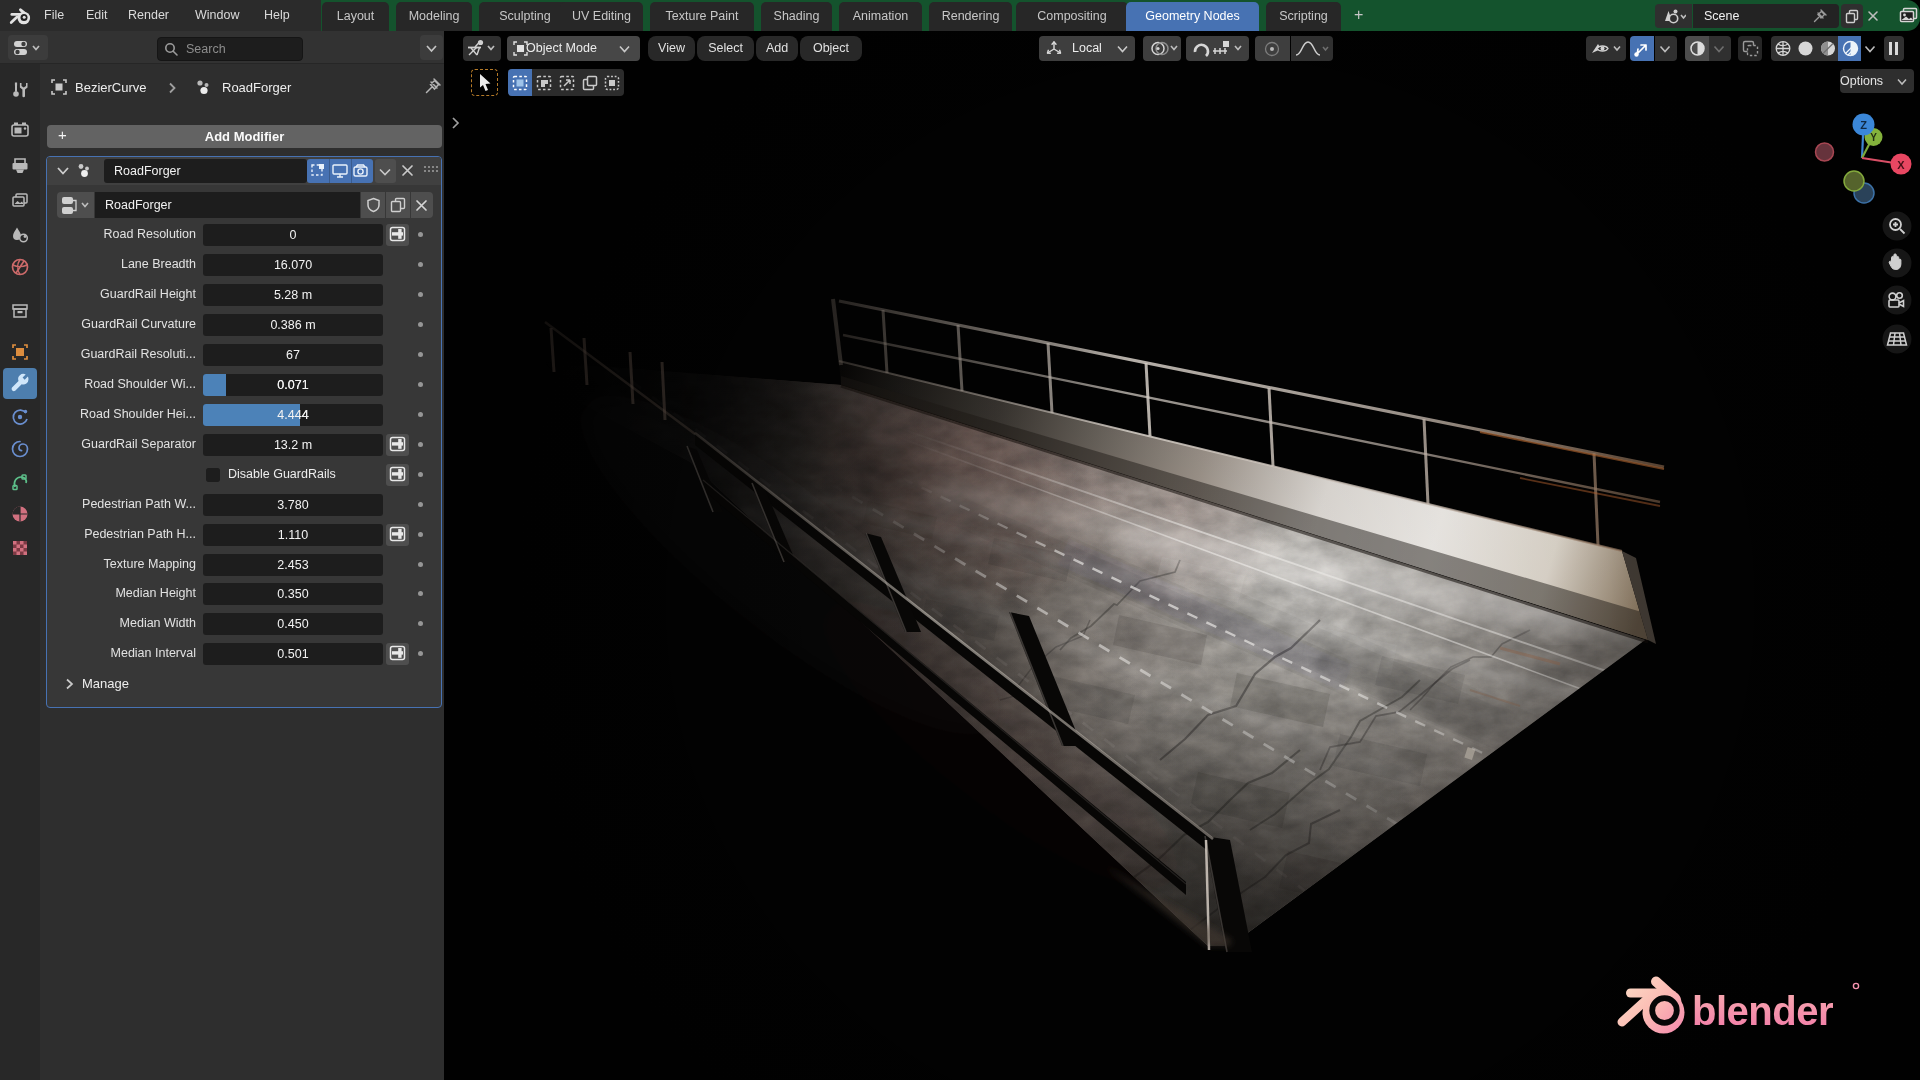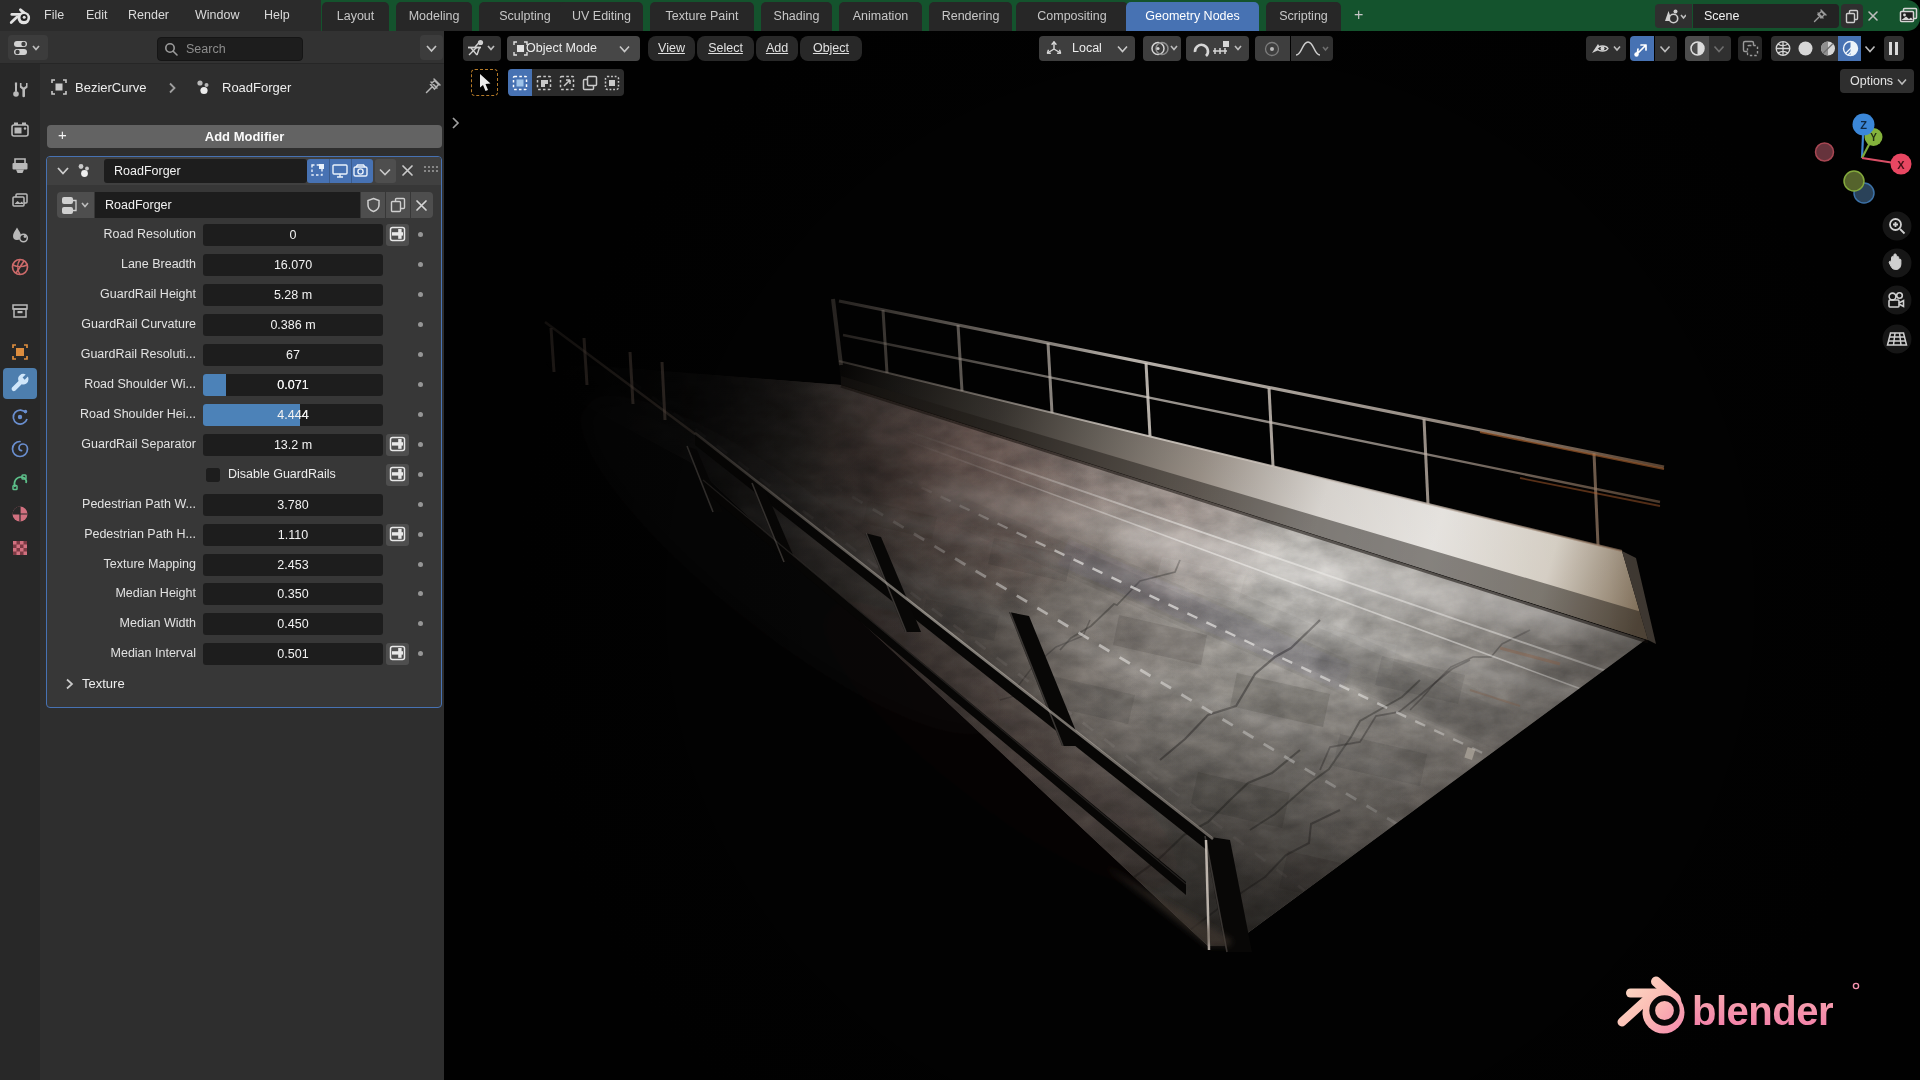--- a/index.html
+++ b/index.html
@@ -16,21 +16,21 @@
   #props { position:absolute; left:0; top:31px; width:444px; height:1049px; background:#2e2e2e; }
   #propshead { position:absolute; left:0; top:0; width:444px; height:33px; background:#323232; border-bottom:1px solid #262626;}
   #iconcol { position:absolute; left:0; top:33px; width:40px; height:1016px; background:#282828; }
   .pfield { position:absolute; background:#1d1d1d; border-radius:3px; color:#f2f2f2; font-size:12.5px; text-align:center; }
   .plabel { position:absolute; color:#e2e2e2; font-size:12.5px; text-align:right; width:160px; }
   .pdot { position:absolute; width:5px; height:5px; border-radius:50%; background:#969696; }
   .pflag { position:absolute; width:23px; height:22px; background:#4e4e4e; border-radius:3px; }
   .rowtxt { color:#ededed; font-size:12.5px; }
   
   #viewport { position:absolute; left:444px; top:31px; width:1476px; height:1049px; background:#020202; }
-  .vbtn { position:absolute; height:25px; line-height:25px; background:#282828; color:#e0e0e0; font-size:12.5px; text-align:center; border-radius:8px;text-decoration:underline; }
+  .vbtn { position:absolute; height:25px; line-height:25px; background:#282828; color:#e0e0e0; font-size:12.5px; text-align:center; border-radius:8px; }
 </style>
 </head>
 <body>
 <div id="stage">
 
   <div id="topbar">
     <div id="menusec"></div>
     <svg class="abs" style="left:9px;top:5px" width="24" height="21" viewBox="0 0 24 21">
       <g stroke="#e2e2e2" fill="none" stroke-linecap="round">
         <path d="M2.2 17.5 L8 12" stroke-width="2.7"></path>
@@ -357,21 +357,21 @@
         <rect x="6.5" y="13.5" width="3.5" height="3.5" fill="#d1707f"></rect>
         <rect x="10.0" y="3.0" width="3.5" height="3.5" fill="#d1707f"></rect>
         <rect x="10.0" y="10.0" width="3.5" height="3.5" fill="#d1707f"></rect>
         <rect x="13.5" y="6.5" width="3.5" height="3.5" fill="#d1707f"></rect>
         <rect x="13.5" y="13.5" width="3.5" height="3.5" fill="#d1707f"></rect>
       </svg>
 
     <svg class="abs" style="left:64px;top:647px" width="11" height="12" viewBox="0 0 11 12">
         <path d="M3 1.5 l5 4.5 l-5 4.5" fill="none" stroke="#c9c9c9" stroke-width="1.7"></path>
       </svg>
-    <div class="abs rowtxt" style="left:82px;top:645px;font-size:13px">Texture</div>
+    <div class="abs rowtxt" style="left:82px;top:645px;font-size:13px">Manage</div>
   </div>
 
   <div id="viewport">
 
 <svg class="abs" style="left:0;top:0" width="1476" height="1049" viewBox="444 31 1476 1049">
 <defs>
 <linearGradient id="deckg" x1="560" y1="380" x2="1640" y2="625" gradientUnits="userSpaceOnUse">
  <stop offset="0" stop-color="#000000"></stop>
  <stop offset="0.12" stop-color="#0d0b0a"></stop>
  <stop offset="0.25" stop-color="#4a403a"></stop>
@@ -784,21 +784,21 @@
       <path d="M76.5 2.5 a7 7 0 0 1 0 14 Z" fill="#eef4fa"></path>
       <path d="M71.5 14.5 l10 -10 M74 16 l8 -8" stroke="#eef4fa" stroke-width="1.2"></path>
     </svg>
     <svg class="abs" style="left:1419px;top:14px" width="14" height="9" viewBox="0 0 14 9">
         <path d="M2.5 1.5 l4.5 5 l4.5 -5" fill="none" stroke="#bdbdbd" stroke-width="1.6"></path>
       </svg>
     <div class="abs" style="left:1440px;top:5px;width:20px;height:25px;background:#303030;border-radius:4px"></div>
     <div class="abs" style="left:1445px;top:11px;width:3px;height:13px;background:#d9d9d9"></div>
     <div class="abs" style="left:1451px;top:11px;width:3px;height:13px;background:#d9d9d9"></div>
 
-    <div class="abs" style="left:1396px;top:38px;width:74px;height:24px;background:#2e2e2e;border-radius:4px;color:#e3e3e3;font-size:12.5px;line-height:24px;padding-left:10px">Options</div>
+    <div class="abs" style="left:1396px;top:38px;width:74px;height:24px;background:#2e2e2e;border-radius:4px;color:#e3e3e3;font-size:12.5px;line-height:24px;">Options</div>
     <svg class="abs" style="left:1452px;top:47px" width="12" height="8" viewBox="0 0 12 8">
         <path d="M2 1.5 l4 4.5 l4 -4.5" fill="none" stroke="#bdbdbd" stroke-width="1.5"></path>
       </svg>
 
     <svg class="abs" style="left:6px;top:85px" width="10" height="14" viewBox="0 0 10 14">
         <path d="M3 2 l5 5 l-5 5" fill="none" stroke="#9f9f9f" stroke-width="1.7"></path>
       </svg>
   </div>
 
 </div>

